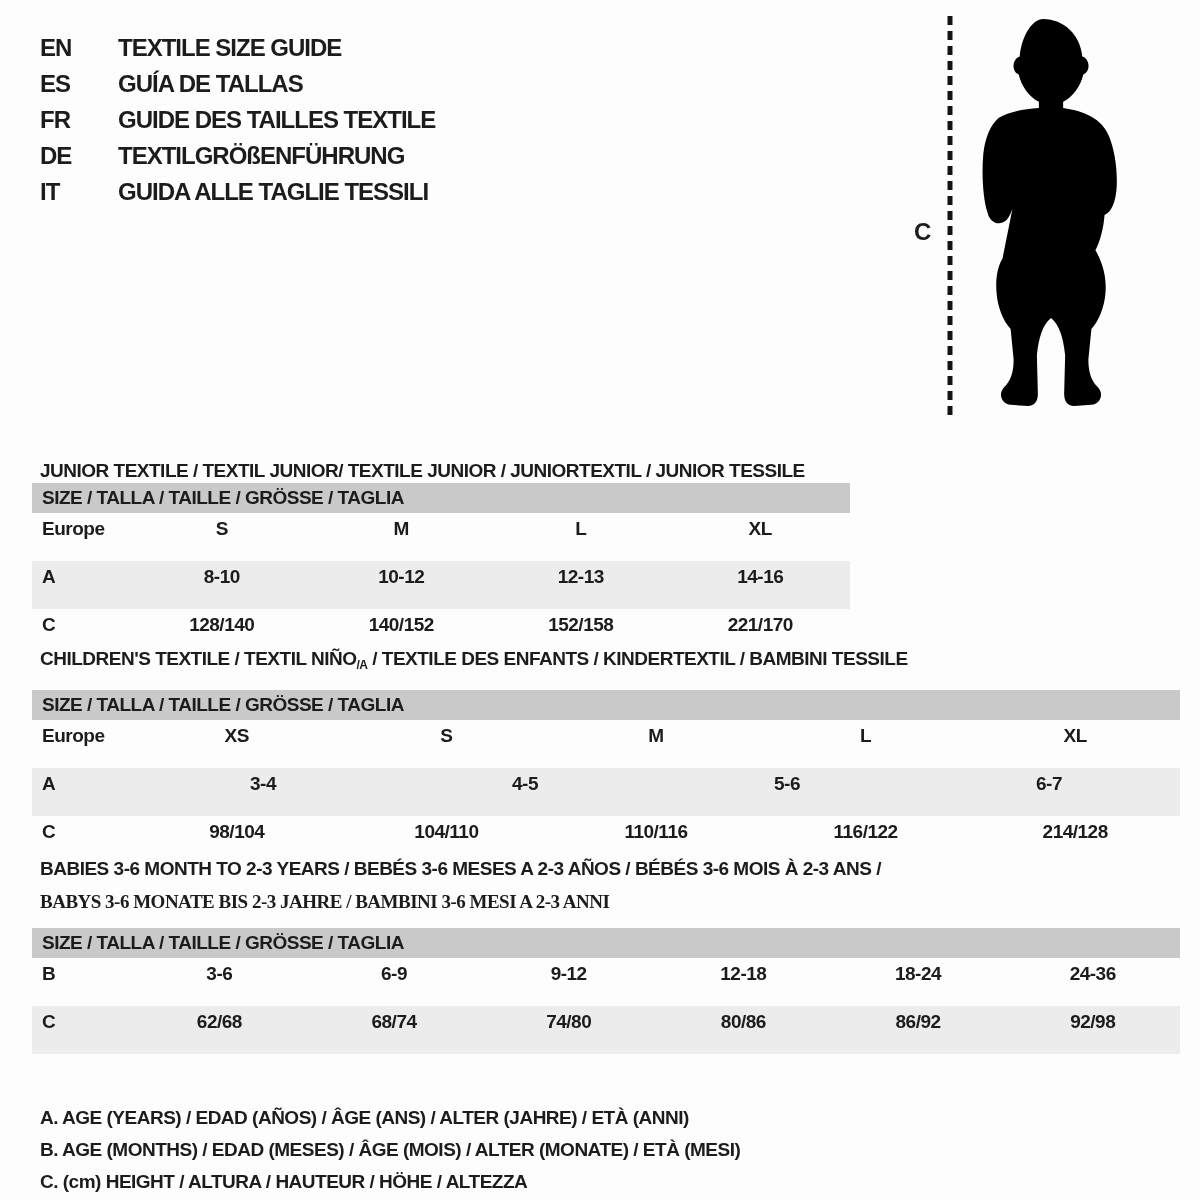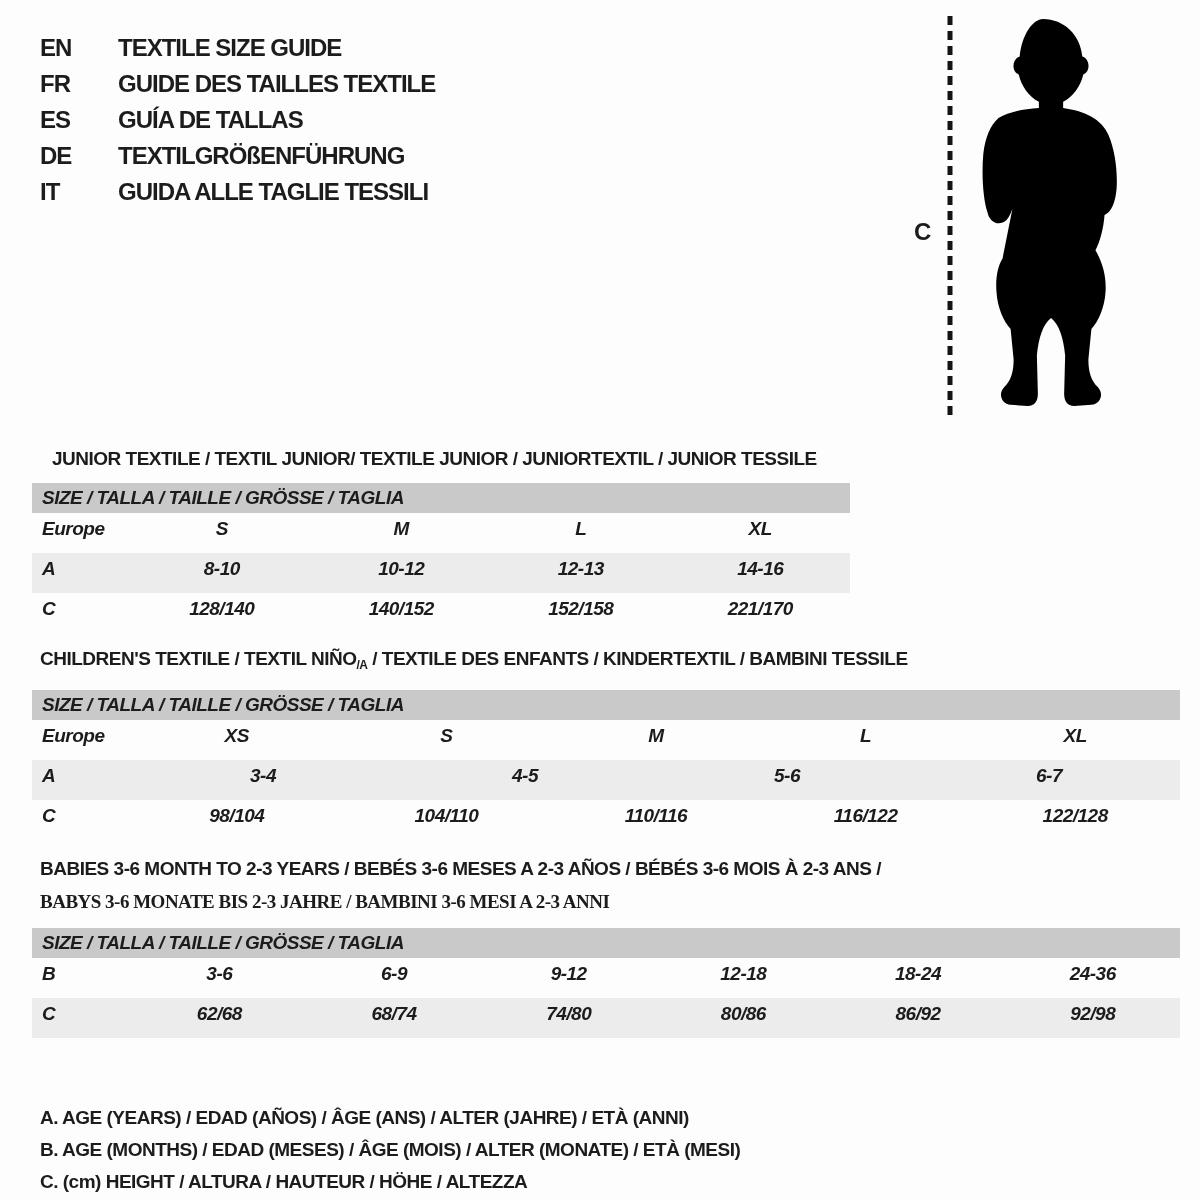--- a/index.html
+++ b/index.html
@@ -29,54 +29,54 @@
   
   .dash-line{left:945px;top:14px;}
   .figure-c{left:914px;top:218px;font-size:24px;letter-spacing:-1px;}
   .silhouette{left:964px;top:14px;}
 
   
   .sec-title{font-size:19px;letter-spacing:-0.5px;white-space:nowrap;}
   .subscript{font-size:12px;vertical-align:-4px;letter-spacing:-0.5px;}
 
   
-  .tbl{left:32px;font-style:italic;}
+  .tbl{left:32px;}
   .tbl .hdr{
     height:30px;line-height:30px;
     background:var(--bar);
     padding-left:10px;
     font-size:19px;letter-spacing:-0.5px;
   }
-  .tbl .row{display:flex;height:40px;line-height:32px;font-size:19px;letter-spacing:-0.5px;}
+  .tbl .row{display:flex;height:48px;line-height:32px;font-size:19px;letter-spacing:-0.5px;}
   .tbl .row.stripe{background:var(--stripe);}
   .tbl .lbl{width:100px;padding-left:10px;flex:0 0 100px;}
   .tbl .cell{flex:1;text-align:center;}
 
   .w-junior{width:818px;}
   .w-wide{width:1148px;}
 
   
   .legend{left:40px;top:1068px;margin-top:34px;}
   .legend-line{height:32px;line-height:32px;font-size:19px;letter-spacing:-0.5px;white-space:nowrap;}
 </style>
 </head>
 <body>
 
 <div class="abs langs">
   <div class="lang-row">
     <span class="lang-code">EN</span>
     <span class="lang-label">TEXTILE SIZE GUIDE</span>
   </div>
   <div class="lang-row">
+    <span class="lang-code">ES</span>
+    <span class="lang-label">GUÍA DE TALLAS</span>
+  </div>
+  <div class="lang-row">
     <span class="lang-code">FR</span>
     <span class="lang-label">GUIDE DES TAILLES TEXTILE</span>
-  </div>
-  <div class="lang-row">
-    <span class="lang-code">ES</span>
-    <span class="lang-label">GUÍA DE TALLAS</span>
   </div>
   <div class="lang-row">
     <span class="lang-code">DE</span>
     <span class="lang-label">TEXTILGRÖßENFÜHRUNG</span>
   </div>
   <div class="lang-row">
     <span class="lang-code">IT</span>
     <span class="lang-label">GUIDA ALLE TAGLIE TESSILI</span>
   </div>
 </div>
@@ -120,21 +120,21 @@
     C19,184 17,160 19,138
     C21,122 26,110 34,103
     C44,97 58,94 74,93
     L74,87
     C64,82 57,72 54,60
     C46,56 48,44 55,42
     C57,21 68,5 78,5
     Z"></path>
 </svg>
 
-<div class="abs sec-title" style="left:40px;top:448px;margin-left:12px;">JUNIOR TEXTILE / TEXTIL JUNIOR/ TEXTILE JUNIOR / JUNIORTEXTIL / JUNIOR TESSILE</div>
+<div class="abs sec-title" style="left:40px;top:460px;">JUNIOR TEXTILE / TEXTIL JUNIOR/ TEXTILE JUNIOR / JUNIORTEXTIL / JUNIOR TESSILE</div>
 <div class="abs tbl w-junior" style="top:483px;">
   <div class="hdr">SIZE / TALLA / TAILLE / GRÖSSE / TAGLIA</div>
   <div class="row">
     <div class="lbl">Europe</div>
     <div class="cell">S</div>
     <div class="cell">M</div>
     <div class="cell">L</div>
     <div class="cell">XL</div>
   </div>
   <div class="row stripe">
@@ -172,21 +172,21 @@
     <div class="cell">4-5</div>
     <div class="cell">5-6</div>
     <div class="cell">6-7</div>
   </div>
   <div class="row">
     <div class="lbl">C</div>
     <div class="cell">98/104</div>
     <div class="cell">104/110</div>
     <div class="cell">110/116</div>
     <div class="cell">116/122</div>
-    <div class="cell">122/128</div>
+    <div class="cell">214/128</div>
   </div>
 </div>
 
 <div class="abs sec-title" style="left:40px;top:858px;">BABIES 3-6 MONTH TO 2-3 YEARS / BEBÉS 3-6 MESES A 2-3 AÑOS / BÉBÉS 3-6 MOIS À 2-3 ANS /</div>
 <div class="abs sec-title" style="left:40px;top:891px;font-family:Liberation Serif, serif;">BABYS 3-6 MONATE BIS 2-3 JAHRE / BAMBINI 3-6 MESI A 2-3 ANNI</div>
 <div class="abs tbl w-wide" style="top:928px;">
   <div class="hdr">SIZE / TALLA / TAILLE / GRÖSSE / TAGLIA</div>
   <div class="row">
     <div class="lbl">B</div>
     <div class="cell">3-6</div>

